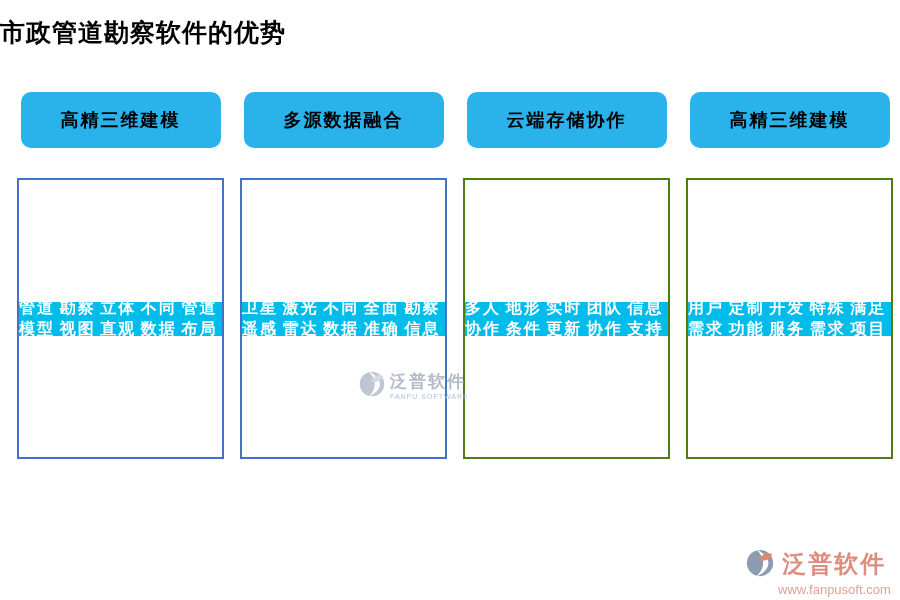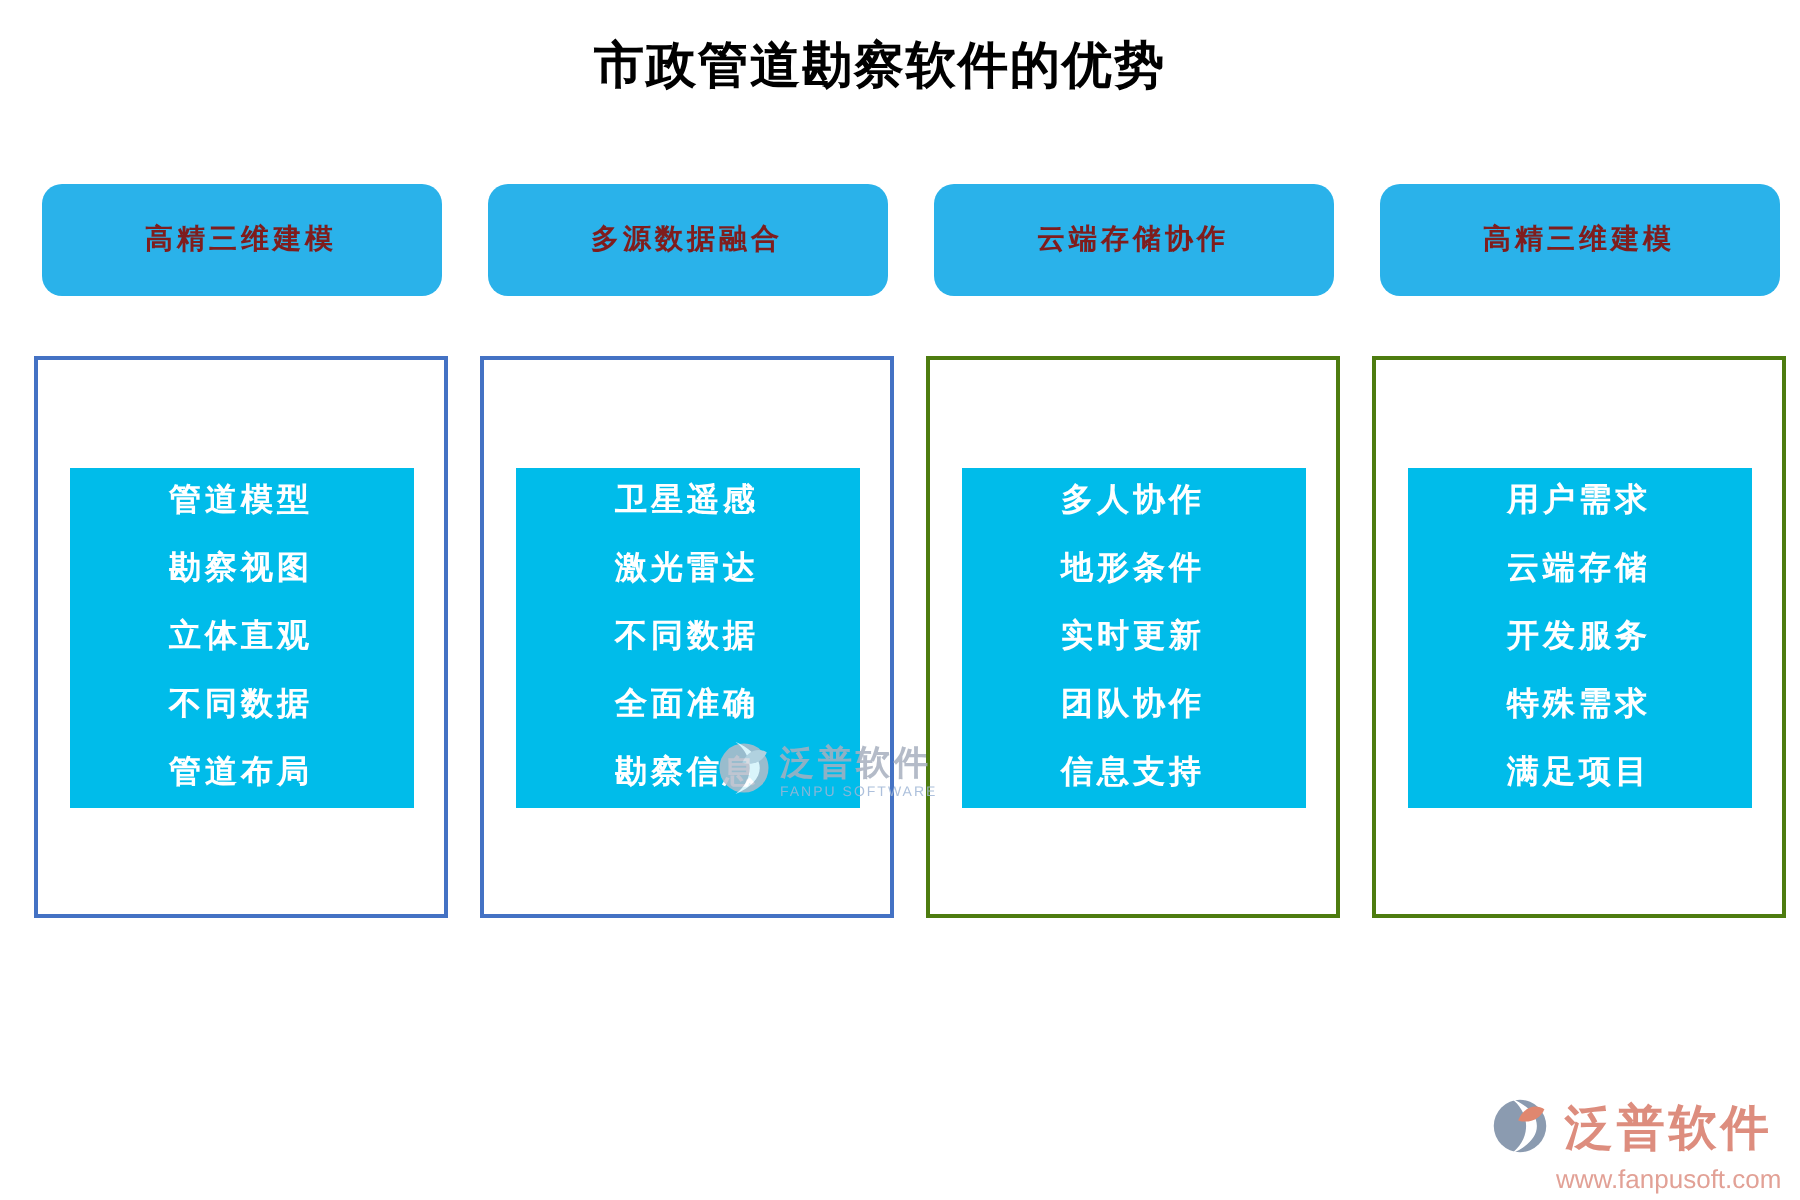--- a/index.html
+++ b/index.html
@@ -8,21 +8,20 @@
     font-family: "Liberation Sans", "DejaVu Sans", sans-serif;
     background: #ffffff;
     position: relative;
     overflow: hidden;
   }
   .page { position: absolute; inset: 0; }
 
   .title {
     position: absolute;
     top: 16px; left: 0; right: 20px;
-    text-align: center;
     font-size: 25px;
     font-weight: bold;
     color: #000000;
     letter-spacing: 1px;
   }
 
   .columns {
     position: absolute;
     top: 92px; left: 17px; right: 5px;
     display: flex;
@@ -32,37 +31,37 @@
     width: 207px;
     display: flex;
     flex-direction: column;
     align-items: center;
   }
   .header-btn {
     width: 200px;
     height: 56px;
     background: #2ab2ea;
     border-radius: 10px;
-    color: #7f1d1d;
-    font-size: 14px;
+    color: #000000;
+    font-size: 18px;
     font-weight: bold;
     letter-spacing: 2px;
     display: flex;
     align-items: center;
     justify-content: center;
   }
   .box {
     margin-top: 30px;
     width: 207px;
     height: 281px;
     background: #ffffff;
     display: flex;
-    flex-direction: column;
+    flex-direction: row;
     align-items: center;
-    justify-content: center;
+    justify-content: flex-end;
   }
   .border-blue { border: 2px solid #4472c4; }
   .border-teal { border: 2px solid #4d7c0f; }
   .item-btn {
     width: 172px;
     height: 34px;
     background: #00bcea;
     color: #ffffff;
     font-size: 16px;
     font-weight: bold;
@@ -138,21 +137,21 @@
         <div class="item-btn">实时更新</div>
         <div class="item-btn">团队协作</div>
         <div class="item-btn">信息支持</div>
       </div>
     </div>
 
     <div class="column">
       <div class="header-btn">高精三维建模</div>
       <div class="box border-teal">
         <div class="item-btn">用户需求</div>
-        <div class="item-btn">云端存储</div>
+        <div class="item-btn">定制功能</div>
         <div class="item-btn">开发服务</div>
         <div class="item-btn">特殊需求</div>
         <div class="item-btn">满足项目</div>
       </div>
     </div>
 
   </div>
 
   <div class="watermark">
     <span>

